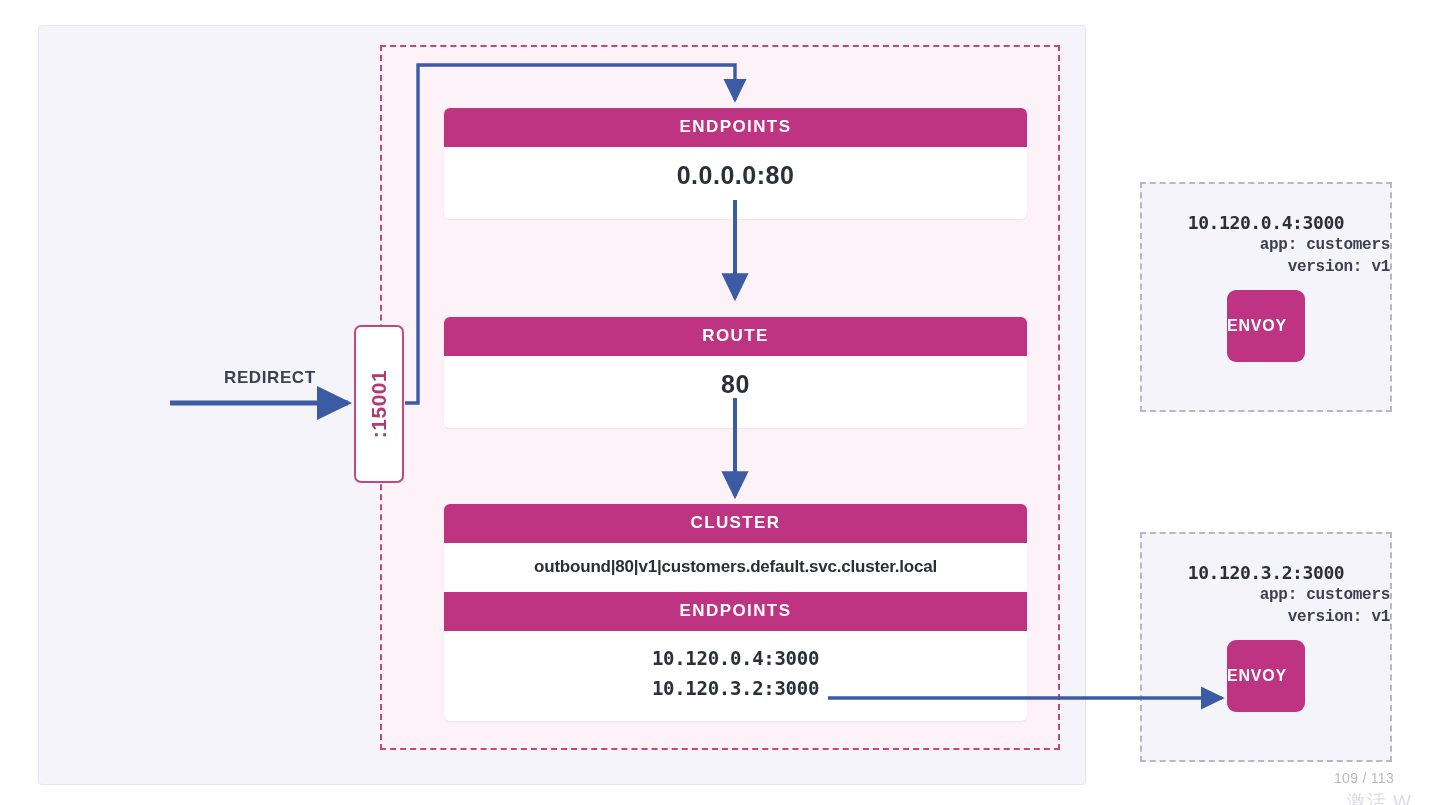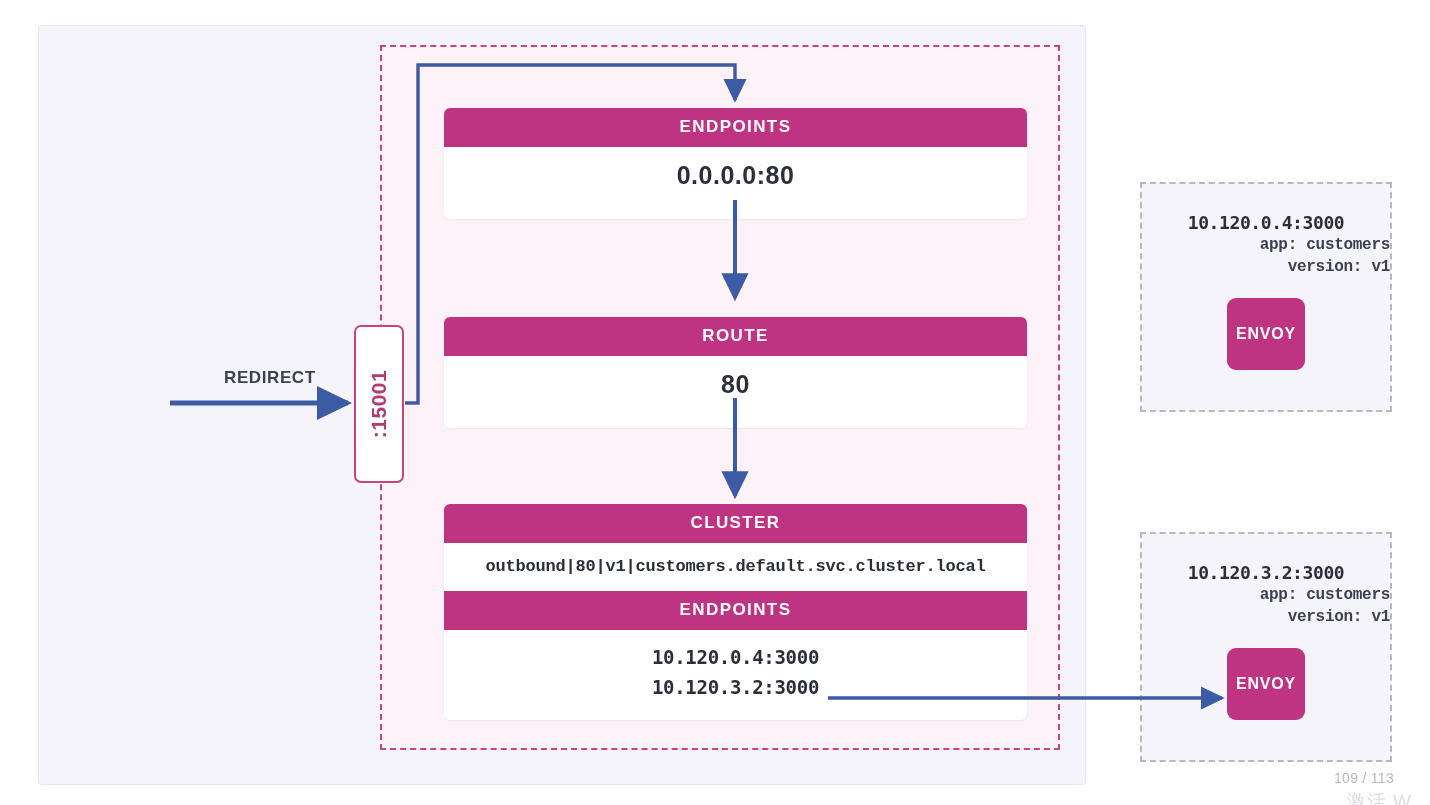--- a/index.html
+++ b/index.html
@@ -136,21 +136,21 @@
     text-align: center;
     color: #2b2f3a;
     font-weight: 700;
   }
   .cfg-value-lg {
     font-size: 25px;
     padding: 14px 0 29px 0;
     letter-spacing: 0.5px;
   }
   .cfg-value-mono {
-    font-family: Liberation Mono, monospace;
+    font-family: Liberation Sans, sans-serif;
     font-size: 17px;
     padding: 14px 0 15px 0;
     letter-spacing: -0.2px;
   }
 
   .card-listener { top: 108px; }
   .card-route    { top: 317px; }
   .card-cluster  { top: 504px; }
 
   .endpoint-list {
@@ -192,28 +192,28 @@
     margin-top: 2px;
     text-align: right;
     font-family: Liberation Mono, monospace;
     font-size: 16px;
     font-weight: 700;
     color: #3b4150;
     line-height: 1.35;
     letter-spacing: -0.3px;
   }
   .envoy-chip {
-    margin: 20px auto 0 auto;
+    margin: 12px auto 0 auto;
     width: 78px;
     height: 72px;
     background: #be3382;
     border-radius: 9px;
     display: flex;
     align-items: center;
-    justify-content: center;
+    justify-content: flex-start;
   }
   .envoy-chip span {
     color: #ffffff;
     font-size: 16px;
     font-weight: 700;
     letter-spacing: 0.8px;
   }
 
   
   #connectors {

